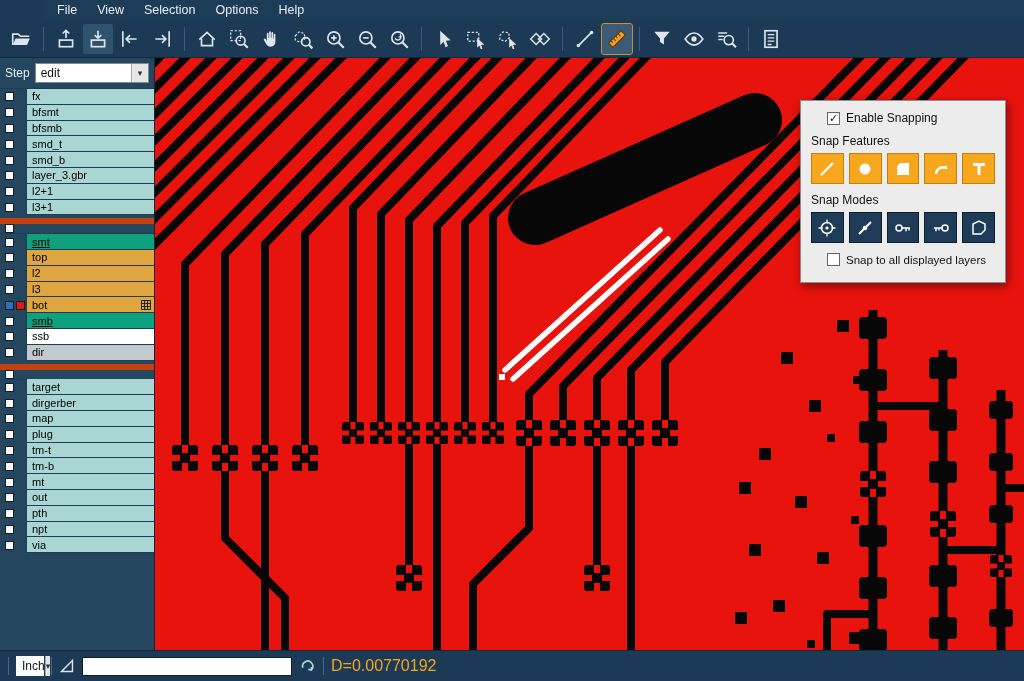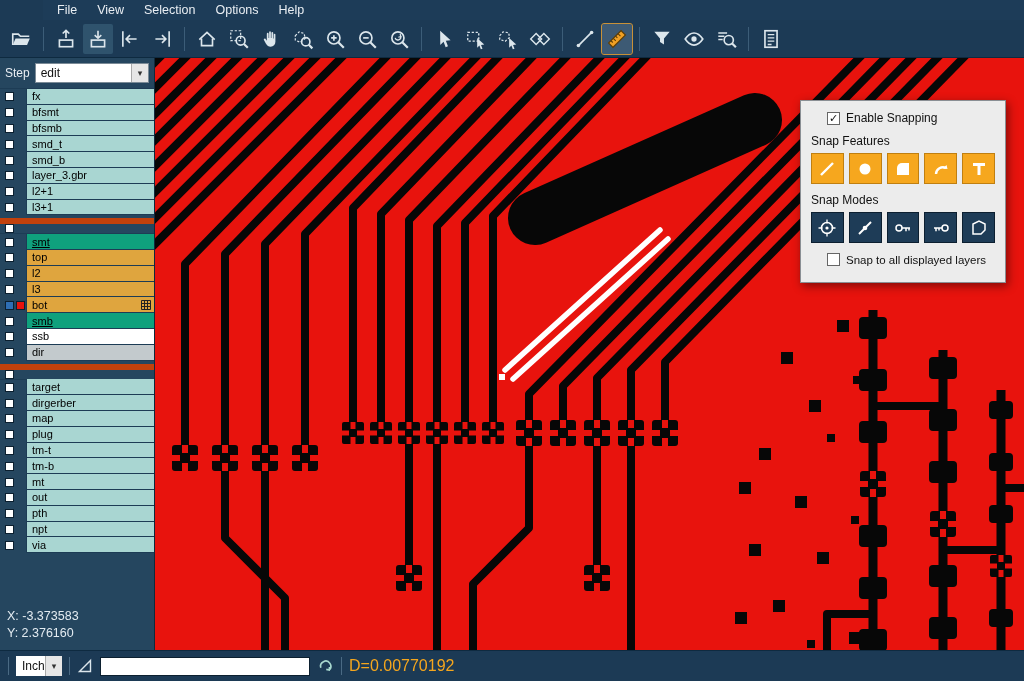--- a/index.html
+++ b/index.html
@@ -48,21 +48,21 @@
   .coords { margin-top:auto; padding:0 0 8px 7px; color:#e3ebf1; font-size:12.5px; line-height:17px; }
 
   
   .canvas { position:absolute; left:155px; top:58px; width:869px; height:592px; background:#e8130d; }
   .canvas svg { display:block; width:100%; height:100%; }
 
   
   .statusbar { position:absolute; left:0; top:650px; width:1024px; height:31px; background:#1c3a55;
     border-top:1px solid #0e2a40; display:flex; align-items:center; gap:7px; padding:0 8px; }
   .sdiv { width:1px; height:18px; background:#4a6a84; flex:none; }
-  .unit { width:46px; height:20px; background:#fff; display:flex; align-items:center;
+  .unit { width:28px; height:20px; background:#fff; display:flex; align-items:center;
     padding-left:6px; font-size:12px; color:#111; }
   .sicon { display:flex; align-items:center; }
   .sinput { width:210px; height:19px; background:#fff; border:1px solid #0c2030; font-size:12px; padding:0 4px; }
   .dist { color:#f5a61d; font-size:16px; }
 
   
   .dialog { position:absolute; left:800px; top:100px; width:206px; background:#ececec;
     border:1px solid #8a8f94; box-shadow:2px 3px 9px rgba(0,0,0,.45); }
   .dtitle { height:25px; display:flex; align-items:center; padding:0 4px 0 8px; font-size:12px; color:#1a1a1a; }
   .dclose { margin-left:auto; width:18px; height:16px; background:#cf4a41; border:1px solid #96332c;
@@ -512,24 +512,20 @@
       <div class="lrow c-teal">
     <span class="lchk">
           <span class="box"></span>
         </span>
     <span class="lcell">
       <span class="lname">via</span>
 
     </span>
   </div>
     </div>
-  <div class="coords">
-    <div>X: -3.373583</div>
-    <div>Y: 2.376160</div>
-  </div>
 </div>
 
 <div class="canvas">
   <svg viewBox="0 0 869 592" preserveAspectRatio="none">
     <rect x="0" y="0" width="869" height="592" fill="#e8130d"></rect>
     <defs>
       <g id="tp22">
           <rect x="-11" y="-11" width="22" height="22" rx="2" fill="#070707"></rect>
           <path d="M-11 0H11M0 -11V11" stroke="#e8130d" stroke-width="5" fill="none"></path>
           <rect x="-4" y="-4" width="8" height="8" fill="#070707"></rect>

